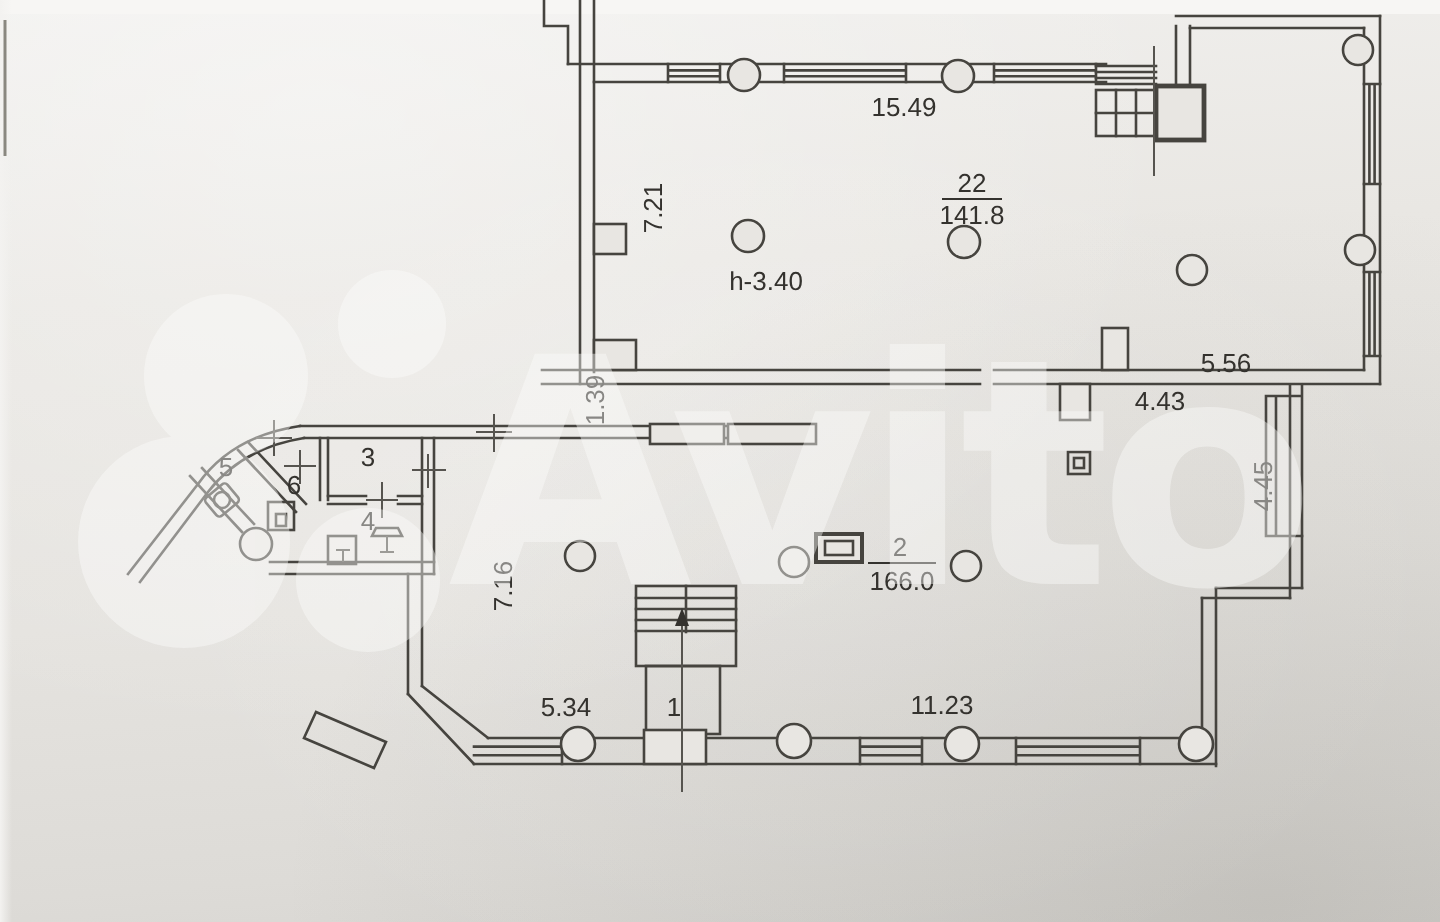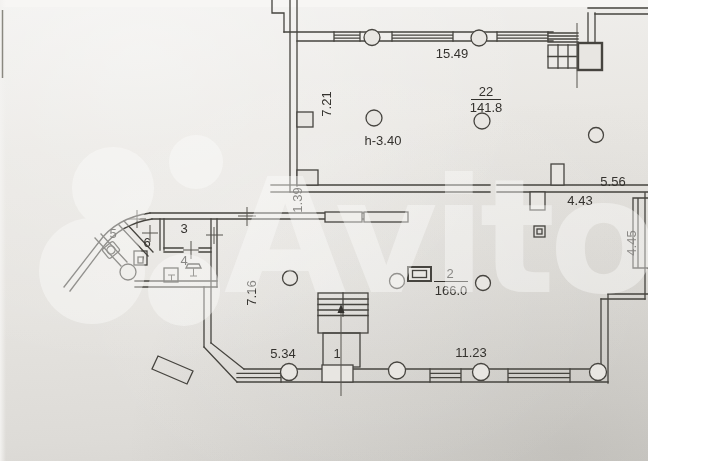--- a/index.html
+++ b/index.html
@@ -1,17 +1,17 @@
 <!DOCTYPE html>
 <html><head>
 <meta charset="utf-8">
 <style>
   html,body{margin:0;padding:0;}
   .stage{
-    position:relative;width:648px;height:461px;overflow:hidden;
+    position:relative;width:720px;height:461px;overflow:hidden;
     background:
       radial-gradient(ellipse at 22% 12%, rgba(255,255,255,.38), rgba(255,255,255,0) 55%),
       radial-gradient(ellipse at 55% 60%, rgba(255,255,255,.14), rgba(255,255,255,0) 60%),
       radial-gradient(ellipse at 88% 98%, rgba(110,108,100,.20), rgba(110,108,100,0) 55%),
       linear-gradient(176deg,#f1f0ee 0%,#e9e7e3 30%,#e5e3df 62%,#dddbd7 88%,#d7d5d1 100%);
     font-family:"Liberation Sans",sans-serif;
   }
   .edge-top{position:absolute;left:0;top:0;width:720px;height:7px;background:#f7f6f4;}
   .edge-left{position:absolute;left:0;top:0;width:6px;height:461px;background:linear-gradient(90deg,#f3f2f0,rgba(243,242,240,0));}
   svg{position:absolute;left:0;top:0;}

